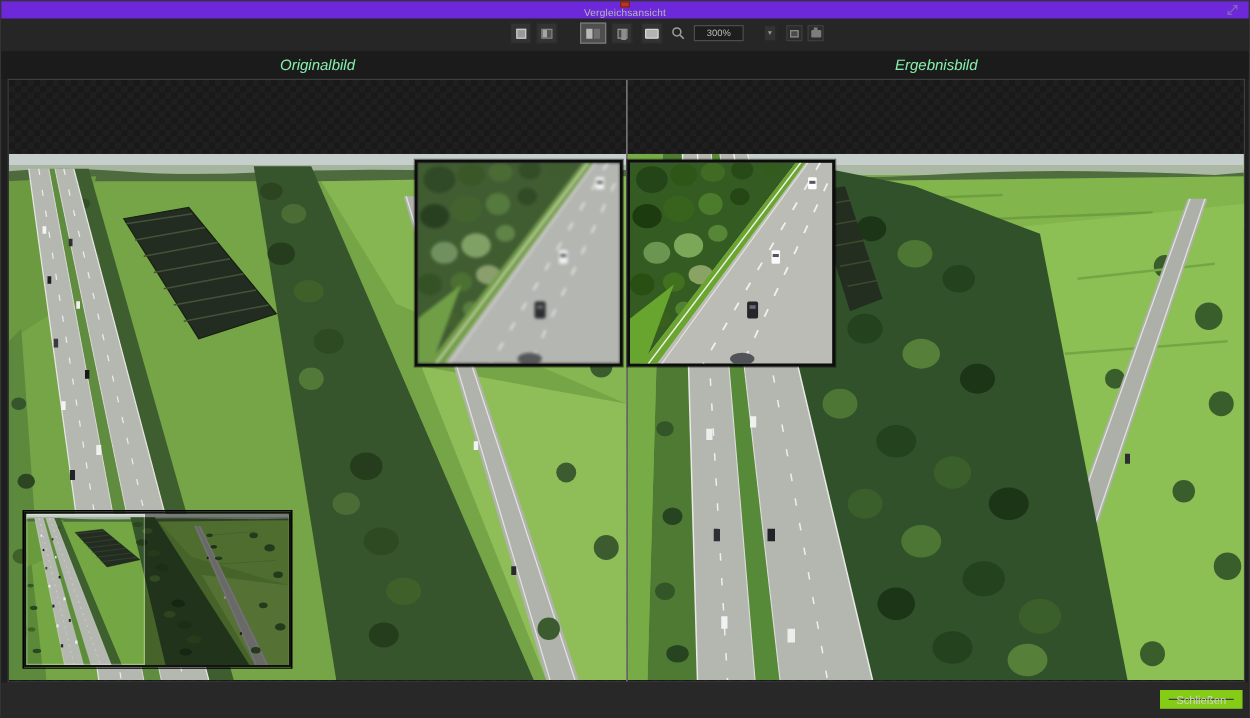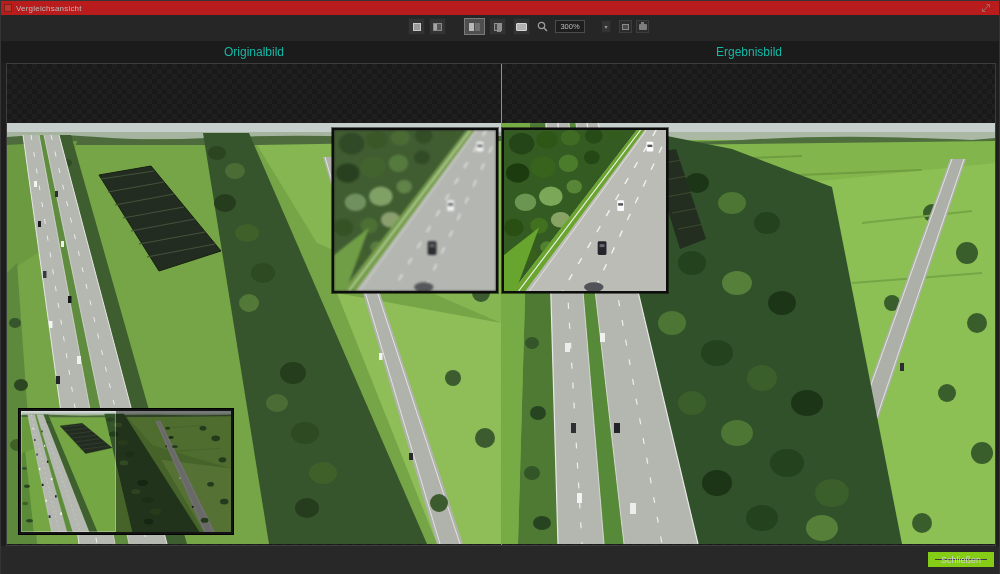--- a/index.html
+++ b/index.html
@@ -3,21 +3,21 @@
 <meta charset="utf-8">
 <style>
   * { margin:0; padding:0; box-sizing:border-box; }
   html,body { width:1000px; height:574px; background:#111; overflow:hidden;
               font-family:"Liberation Sans","DejaVu Sans",sans-serif; }
   .window { position:absolute; left:0; top:0; width:1000px; height:574px;
             background:#1f1e1e; border:1px solid #343434; }
 
   
   .titlebar { position:absolute; left:0; top:0; width:100%; height:14px;
-              background:#b91c1c; display:flex; align-items:center; }
+              background:#6d28d9; display:flex; align-items:center;flex-direction:column; }
   .app-icon { width:8px; height:8px; background:#b8342c; border:1px solid #7e1f1a;
               margin:0 4px 0 3px; }
   .title-text { font-size:8px; color:#b9b9b9; letter-spacing:.2px; }
   .win-resize { position:absolute; right:8px; top:2px; width:10px; height:10px; opacity:.55; }
 
   
   .toolbar { position:absolute; left:0; top:14px; width:100%; height:26px;
              background:#272626; }
   .tb-group { position:absolute; top:3px; display:flex; align-items:center; }
   .tb-btn { width:17px; height:17px; margin-right:4px; background:#343333;
@@ -26,35 +26,35 @@
   .tb-btn.active { background:#4f4e4e; border:1px solid #7a7a7a; }
   .tb-btn.wide { width:21px; }
   .glyph-sq { width:8px; height:8px; background:#9a9a9a; border:1px solid #c9c9c9; }
   .glyph-split { width:9px; height:8px; background:linear-gradient(90deg,#a5a5a5 50%,#555 50%); border:1px solid #888; }
   .glyph-sbs { display:flex; gap:1px; }
   .glyph-sbs i { display:block; width:5px; height:8px; background:#b9b9b9; }
   .glyph-sbs i:last-child { background:#6f6f6f; }
   .glyph-ovl { width:8px; height:8px; background:#474747; border:1px solid #909090; position:relative; }
   .glyph-ovl::after { content:""; position:absolute; right:0; top:0; width:4px; height:8px; background:#8d8d8d; }
   .glyph-fit { width:11px; height:8px; background:#b3b3b3; border:1px solid #d5d5d5; border-radius:1px; }
-  .zoom-select { height:13px; width:30px; background:#1e1e1e; border:1px solid #4c4c4c;
+  .zoom-select { height:13px; width:40px; background:#1e1e1e; border:1px solid #4c4c4c;
                  color:#bdbdbd; font-size:7.5px; display:flex; align-items:center;
                  justify-content:center; margin-right:17px; }
   .zoom-caret { height:13px; width:9px; background:#343333; border:1px solid #2a2929;
                 border-left:none; color:#9a9a9a; font-size:6px; display:flex;
                 align-items:center; justify-content:center; margin-right:8px; }
   .mini-btn { width:13px; height:13px; background:#2d2c2c; border:1px solid #3d3c3c;
               margin-right:4px; display:flex; align-items:center; justify-content:center; }
   .glyph-frame { width:7px; height:6px; border:1px solid #8a8a8a; background:#4a4a4a; }
   .glyph-cam { width:8px; height:6px; background:#7d7d7d; border-radius:1px; position:relative; }
   .glyph-cam::after{ content:""; position:absolute; left:2px; top:-2px; width:3px; height:2px; background:#7d7d7d; }
 
   
   .headerstrip { position:absolute; left:0; top:40px; width:100%; height:22px; background:#1c1b1b; }
-  .pane-label { position:absolute; top:4px; font-size:12px; color:#14b8a6; text-align:center; width:200px; }
+  .pane-label { position:absolute; top:4px; font-size:12px; color:#86efac; text-align:center; width:200px;font-style:italic; }
   .pane-label.left { left:153px; }
   .pane-label.right { left:648px; }
 
   
   .canvas { position:absolute; left:5px; top:62px; width:990px; height:483px;
             border:1px solid #3d3d3d; background-color:#191919;
             background-image:
               linear-gradient(45deg,#1f1f1f 25%,transparent 25%,transparent 75%,#1f1f1f 75%),
               linear-gradient(45deg,#1f1f1f 25%,transparent 25%,transparent 75%,#1f1f1f 75%);
             background-size:10px 10px; background-position:0 0,5px 5px; overflow:hidden; }

